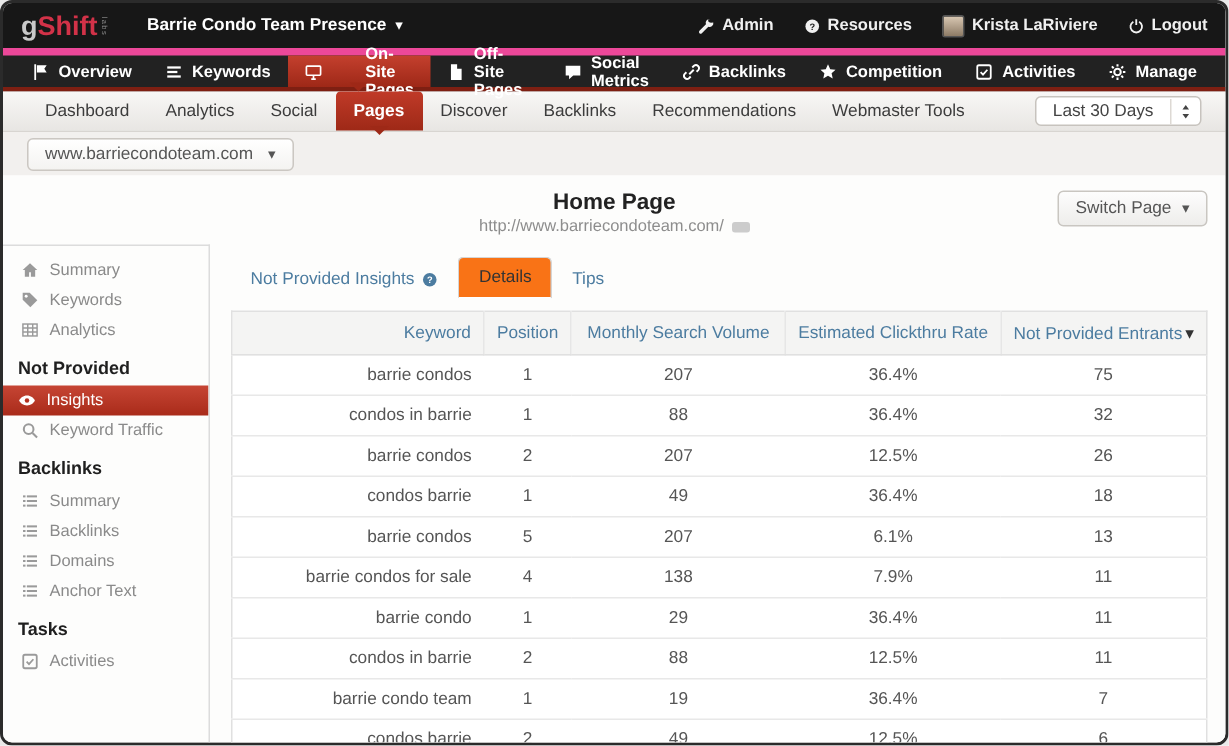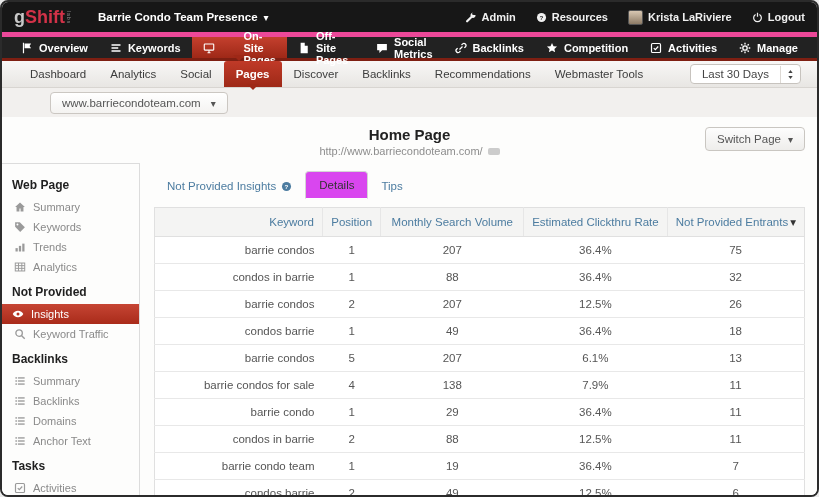--- a/index.html
+++ b/index.html
@@ -32,21 +32,21 @@
   .sn-item.active{background:linear-gradient(#c03a28,#9e2917);color:#fff;border-radius:3px 3px 0 0;font-weight:bold;}
   .sn-item.active::after{content:"";position:absolute;left:50%;bottom:-9px;margin-left:-6px;z-index:7;
     border:6px solid transparent;border-top-color:#9e2917;}
   .range-select{margin-left:auto;align-self:center;display:flex;align-items:center;background:#fff;
     border:1px solid #c7c3be;border-radius:4px;overflow:hidden;color:#444;cursor:pointer;}
   .range-label{padding:3px 11px;}
   .range-arrows{padding:3px 4px;border-left:1px solid #ddd9d4;display:flex;align-items:center;}
   
   .domainbar{height:29px;background:#f2f0ee;display:flex;align-items:center;padding:0 16px;flex:0 0 auto;}
   .domain-btn{display:flex;align-items:center;gap:10px;background:linear-gradient(#fff,#f4f3f1);
-    border:1px solid #cbc7c2;border-radius:4px;padding:4px 11px;color:#555;font-size:11.5px;cursor:pointer;margin-left:32px;}
+    border:1px solid #cbc7c2;border-radius:4px;padding:4px 11px;color:#555;font-size:11.5px;cursor:pointer;}
   
   .content{flex:1;background:#fdfdfc;display:flex;flex-direction:column;min-height:0;}
   .page-header{position:relative;text-align:center;padding:9px 0 6px;flex:0 0 auto;}
   .page-title{font-size:15px;font-weight:bold;color:#222;}
   .page-url{font-size:11px;color:#8d8d8d;margin-top:2px;display:inline-flex;align-items:center;gap:5px;}
   .link-preview{width:12px;height:7px;background:#ccc;border-radius:2px;display:inline-block;}
   .switch-btn{position:absolute;right:12px;top:10px;display:flex;align-items:flex-start;gap:7px;
     background:linear-gradient(#fdfdfd,#eeedeb);border:1px solid #c9c6c1;border-radius:4px;
     padding:5px 11px;color:#555;font-size:11.5px;cursor:pointer;}
   .body{flex:1;display:flex;min-height:0;}
@@ -56,21 +56,21 @@
   .sb-title{font-size:12px;font-weight:bold;color:#1f1f1f;margin:8px 0 5px;}
   .sb-item{display:flex;align-items:flex-end;gap:7px;color:#8a8a8a;padding:4px 2px;cursor:pointer;font-size:11px;}
   .sb-item .ic{color:#9a9a9a;}
   .sb-item.active{background:linear-gradient(#c64534,#a92b1a);color:#fff;margin-left:-10px;margin-right:-6px;
     padding-left:10px;padding-right:6px;--pupil:#b5301f;}
   .sb-item.active .ic{color:#fff;}
   
   .main{flex:1;padding:8px 12px 0 14px;min-width:0;overflow:hidden;display:flex;flex-direction:column;}
   .tabs{display:flex;align-items:flex-end;flex:0 0 auto;}
   .tab{padding:7px 13px;color:#4c7ca0;cursor:pointer;display:flex;align-items:center;gap:5px;font-size:11.5px;}
-  .tab.active{border:1px solid #d5d5d5;border-bottom-color:#fff;border-radius:4px 4px 0 0;color:#333;background:#d946ef;}
+  .tab.active{border:1px solid #d5d5d5;border-bottom-color:#fff;border-radius:4px 4px 0 0;color:#333;background:#f97316;}
   table{width:100%;border-collapse:collapse;margin-top:8px;border:1px solid #e0e0e0;background:#fff;flex:0 0 auto;}
   thead th{background:#f4f4f3;color:#4c7ca0;font-weight:normal;font-size:11.5px;text-align:center;
     padding:7px 8px;border-right:1px solid #e6e6e6;border-bottom:1px solid #e0e0e0;white-space:nowrap;cursor:pointer;}
   thead th:last-child{border-right:none;}
   thead th.first{text-align:right;}
   tbody td{padding:7px 8px;color:#555;font-size:11.5px;text-align:center;border-bottom:1px solid #e8e8e8;}
   tbody td.first{text-align:right;}
   th:nth-child(1){width:27%;} th:nth-child(2){width:9%;} th:nth-child(3){width:22%;}
   th:nth-child(4){width:22%;} th:nth-child(5){width:20%;}
   .sort-caret::after{content:"\25BE";color:#333;margin-left:2px;}
@@ -246,47 +246,36 @@
         <span class="link-preview"></span>
       </div>
       <div class="switch-btn">
         <span>Switch Page</span>
         <span class="caret"></span>
       </div>
     </div>
 
     <div class="body">
       <aside class="sidebar" id="sidebar">
-          <div class="sb-title">Web Page</div>
           <div class="sb-item">
             <span class="ic">
               <svg viewBox="0 0 16 16">
                 <path fill="currentColor" d="M8 2L1.5 8h1.9v6h3.8v-4h1.6v4h3.8V8h1.9z"></path>
               </svg>
             </span>
             <span>Summary</span>
           </div>
           <div class="sb-item">
             <span class="ic">
               <svg viewBox="0 0 16 16">
                 <path fill="currentColor" d="M1.5 1.5h6.2l6.8 6.8-6.2 6.2-6.8-6.8z"></path>
                 <circle cx="4.6" cy="4.6" r="1.3" fill="#fff"></circle>
               </svg>
             </span>
             <span>Keywords</span>
-          </div>
-          <div class="sb-item">
-            <span class="ic">
-              <svg viewBox="0 0 16 16" fill="currentColor">
-                <rect x="2" y="9.5" width="3" height="4.5"></rect>
-                <rect x="6.5" y="6.5" width="3" height="7.5"></rect>
-                <rect x="11" y="3.5" width="3" height="10.5"></rect>
-              </svg>
-            </span>
-            <span>Trends</span>
           </div>
           <div class="sb-item">
             <span class="ic">
               <svg viewBox="0 0 16 16" fill="none" stroke="currentColor" stroke-width="1.3">
                 <rect x="1.7" y="2.7" width="12.6" height="10.6"></rect>
                 <path d="M1.7 6.2h12.6M1.7 9.8h12.6M6 2.7v10.6M10.4 2.7v10.6"></path>
               </svg>
             </span>
             <span>Analytics</span>
           </div>

